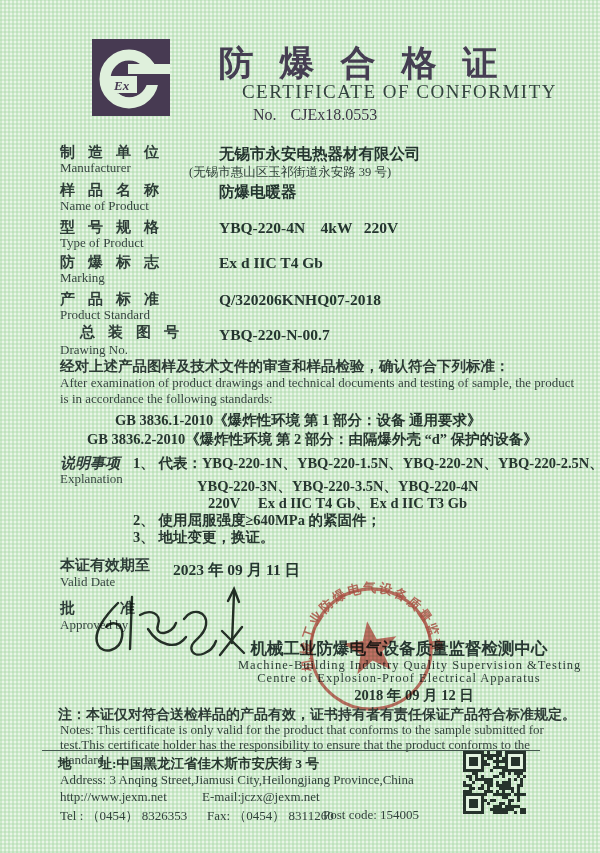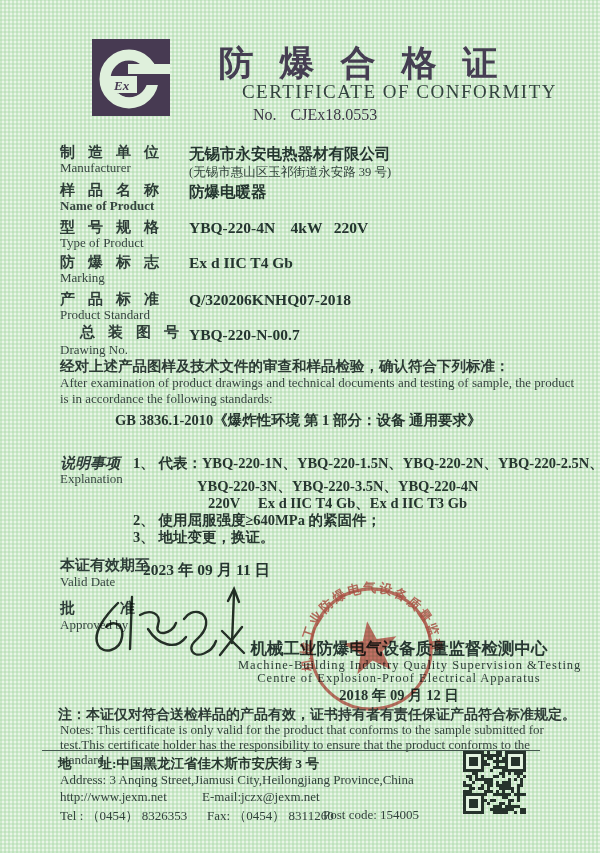--- a/index.html
+++ b/index.html
@@ -14,21 +14,21 @@
   }
   .abs{position:absolute;}
   .pre{white-space:pre;}
   .title{font-size:35px;font-weight:bold;letter-spacing:26px;padding-left:10px;color:#453e52;text-align:center;white-space:nowrap;}
   .subtitle{font-size:19px;letter-spacing:1.5px;color:#33433f;text-align:right;white-space:nowrap;}
   .no-line{font-size:16px;color:#3a3744;}
   .no-line .gap{display:inline-block;width:14px;}
   .lblcn{font-size:15px;font-weight:bold;letter-spacing:13px;white-space:nowrap;color:#2e3d38;}
   .lblcn2{font-size:15px;font-weight:bold;white-space:nowrap;color:#2e3d38;}
   .lblen{font-size:13px;color:#35453f;white-space:nowrap;}
-  .val{font-size:15.5px;font-weight:600;color:#24352f;}
+  .val{font-size:15.5px;font-weight:600;color:#24352f;padding-left:30px;}
   .sub{font-size:12.5px;color:#31413b;}
   .body-cn{font-size:14.5px;font-weight:bold;color:#2c3b35;white-space:nowrap;}
   .body-en{font-size:13px;line-height:15.5px;color:#35443e;}
   .gb{font-size:14.5px;font-weight:600;color:#26362f;white-space:nowrap;}
   .exp{font-size:14.5px;font-weight:600;color:#26362f;white-space:pre;}
   .auth-cn{font-size:16.5px;font-weight:bold;color:#263731;text-align:center;white-space:nowrap;}
   .auth-en{font-size:12.5px;letter-spacing:1px;color:#2d3d37;text-align:center;white-space:nowrap;}
   .auth-date{font-size:14.5px;font-weight:600;color:#26362f;text-align:center;}
   .notes-cn{font-size:14px;font-weight:bold;color:#2c3b35;white-space:nowrap;}
   .notes-en{font-size:13px;line-height:15px;color:#35443e;}
@@ -58,21 +58,21 @@
   <div class="abs no-line" style="left:253px;top:106px;">
     <span>No.</span><span class="gap"></span><span>CJEx18.0553</span>
   </div>
 
   <div class="abs lblcn" style="left:60px;top:143px;">制造单位</div>
   <div class="abs lblen" style="left:60px;top:160px;">Manufacturer</div>
   <div class="abs val pre" style="left:189px;top:144px;">无锡市永安电热器材有限公司</div>
   <div class="abs sub" style="left:189px;top:164px;border-radius:8px;">(无锡市惠山区玉祁街道永安路 39 号)</div>
 
   <div class="abs lblcn" style="left:60px;top:181px;">样品名称</div>
-  <div class="abs lblen" style="left:60px;top:198px;font-weight:bold;">Name of Product</div>
+  <div class="abs lblen" style="left:60px;top:198px;">Name of Product</div>
   <div class="abs val pre" style="left:189px;top:182px;">防爆电暖器</div>
 
   <div class="abs lblcn" style="left:60px;top:218px;">型号规格</div>
   <div class="abs lblen" style="left:60px;top:235px;">Type of Product</div>
   <div class="abs val pre" style="left:189px;top:219px;">YBQ-220-4N    4kW   220V</div>
 
   <div class="abs lblcn" style="left:60px;top:253px;">防爆标志</div>
   <div class="abs lblen" style="left:60px;top:270px;">Marking</div>
   <div class="abs val pre" style="left:189px;top:254px;">Ex d IIC T4 Gb</div>
 
@@ -80,20 +80,21 @@
   <div class="abs lblen" style="left:60px;top:307px;">Product Standard</div>
   <div class="abs val pre" style="left:189px;top:291px;">Q/320206KNHQ07-2018</div>
 
   <div class="abs lblcn" style="left:60px;top:323px;padding-left:20px;">总装图号</div>
   <div class="abs lblen" style="left:60px;top:342px;">Drawing No.</div>
   <div class="abs val pre" style="left:189px;top:326px;">YBQ-220-N-00.7</div>
 
   <div class="abs body-cn" style="left:60px;top:357px;">经对上述产品图样及技术文件的审查和样品检验，确认符合下列标准：</div>
   <div class="abs body-en" style="left:60px;top:375px;width:520px;">After examination of product drawings and technical documents and testing of sample, the product is in accordance the following standards:</div>
   <div class="abs gb" style="left:87px;top:411px;margin-left:28px;">GB 3836.1-2010《爆炸性环境 第 1 部分：设备 通用要求》</div>
+  <div class="abs gb" style="left:87px;top:430px;">GB 3836.2-2010《爆炸性环境 第 2 部分：由隔爆外壳 “d” 保护的设备》</div>
 
   <div class="abs lblcn2" style="left:60px;top:454px;font-style:italic;">说明事项</div>
   <div class="abs lblen" style="left:60px;top:471px;">Explanation</div>
   <div class="abs exp" style="left:133px;top:454px;">1、 代表：YBQ-220-1N、YBQ-220-1.5N、YBQ-220-2N、YBQ-220-2.5N、</div>
   <div class="abs exp" style="left:197px;top:477px;">YBQ-220-3N、YBQ-220-3.5N、YBQ-220-4N</div>
   <div class="abs exp" style="left:208px;top:494px;">220V     Ex d IIC T4 Gb、Ex d IIC T3 Gb</div>
   <div class="abs exp" style="left:133px;top:511px;">2、 使用屈服强度≥640MPa 的紧固件；</div>
   <div class="abs exp" style="left:133px;top:528px;">3、 地址变更，换证。</div>
 
   <div class="abs lblcn2" style="left:60px;top:556px;">本证有效期至</div>
@@ -112,21 +113,21 @@
       <path d="M96,34 C104,22 120,26 118,40 C116,54 100,56 104,66 C108,74 124,68 128,56"></path>
       <path d="M134,46 L156,68 M154,42 L132,70"></path>
       <path d="M146,8 L144,58"></path>
       <path d="M140,16 L146,4 L151,17"></path>
     </g>
   </svg>
 
   <div class="abs auth-cn" style="left:238px;top:638px;width:322px;">机械工业防爆电气设备质量监督检测中心</div>
   <div class="abs auth-en" style="left:238px;top:658px;width:322px;">Machine-Building Industry Quality Supervision &amp;Testing</div>
   <div class="abs auth-en" style="left:238px;top:671px;width:322px;">Centre of Explosion-Proof Electrical Apparatus</div>
-  <div class="abs auth-date" style="left:238px;top:686px;width:322px;">2018 年 09 月 12 日</div>
+  <div class="abs auth-date" style="left:238px;top:686px;width:352px;">2018 年 09 月 12 日</div>
 
   <svg class="abs stamp" style="left:286px;top:564px;" width="170" height="170" viewBox="0 0 170 170">
     <defs>
       <path id="ring" d="M 25,100 A 61,61 0 1 1 145,100"></path>
     </defs>
     <circle cx="85" cy="85" r="60" fill="none" stroke="#c8443e" stroke-width="3.2" opacity="0.85"></circle>
     <polygon points="85,57 92,76 112,76 96,89 102,108 85,96.5 68,108 74,89 58,76 78,76" fill="#c8443e" opacity="0.85"></polygon>
     <text font-size="13" font-weight="bold" fill="#c8443e" opacity="0.85" letter-spacing="2" font-family="Liberation Serif, serif">
       <textPath href="#ring" startOffset="2">机械工业防爆电气设备质量监督检测中心</textPath>
     </text>

